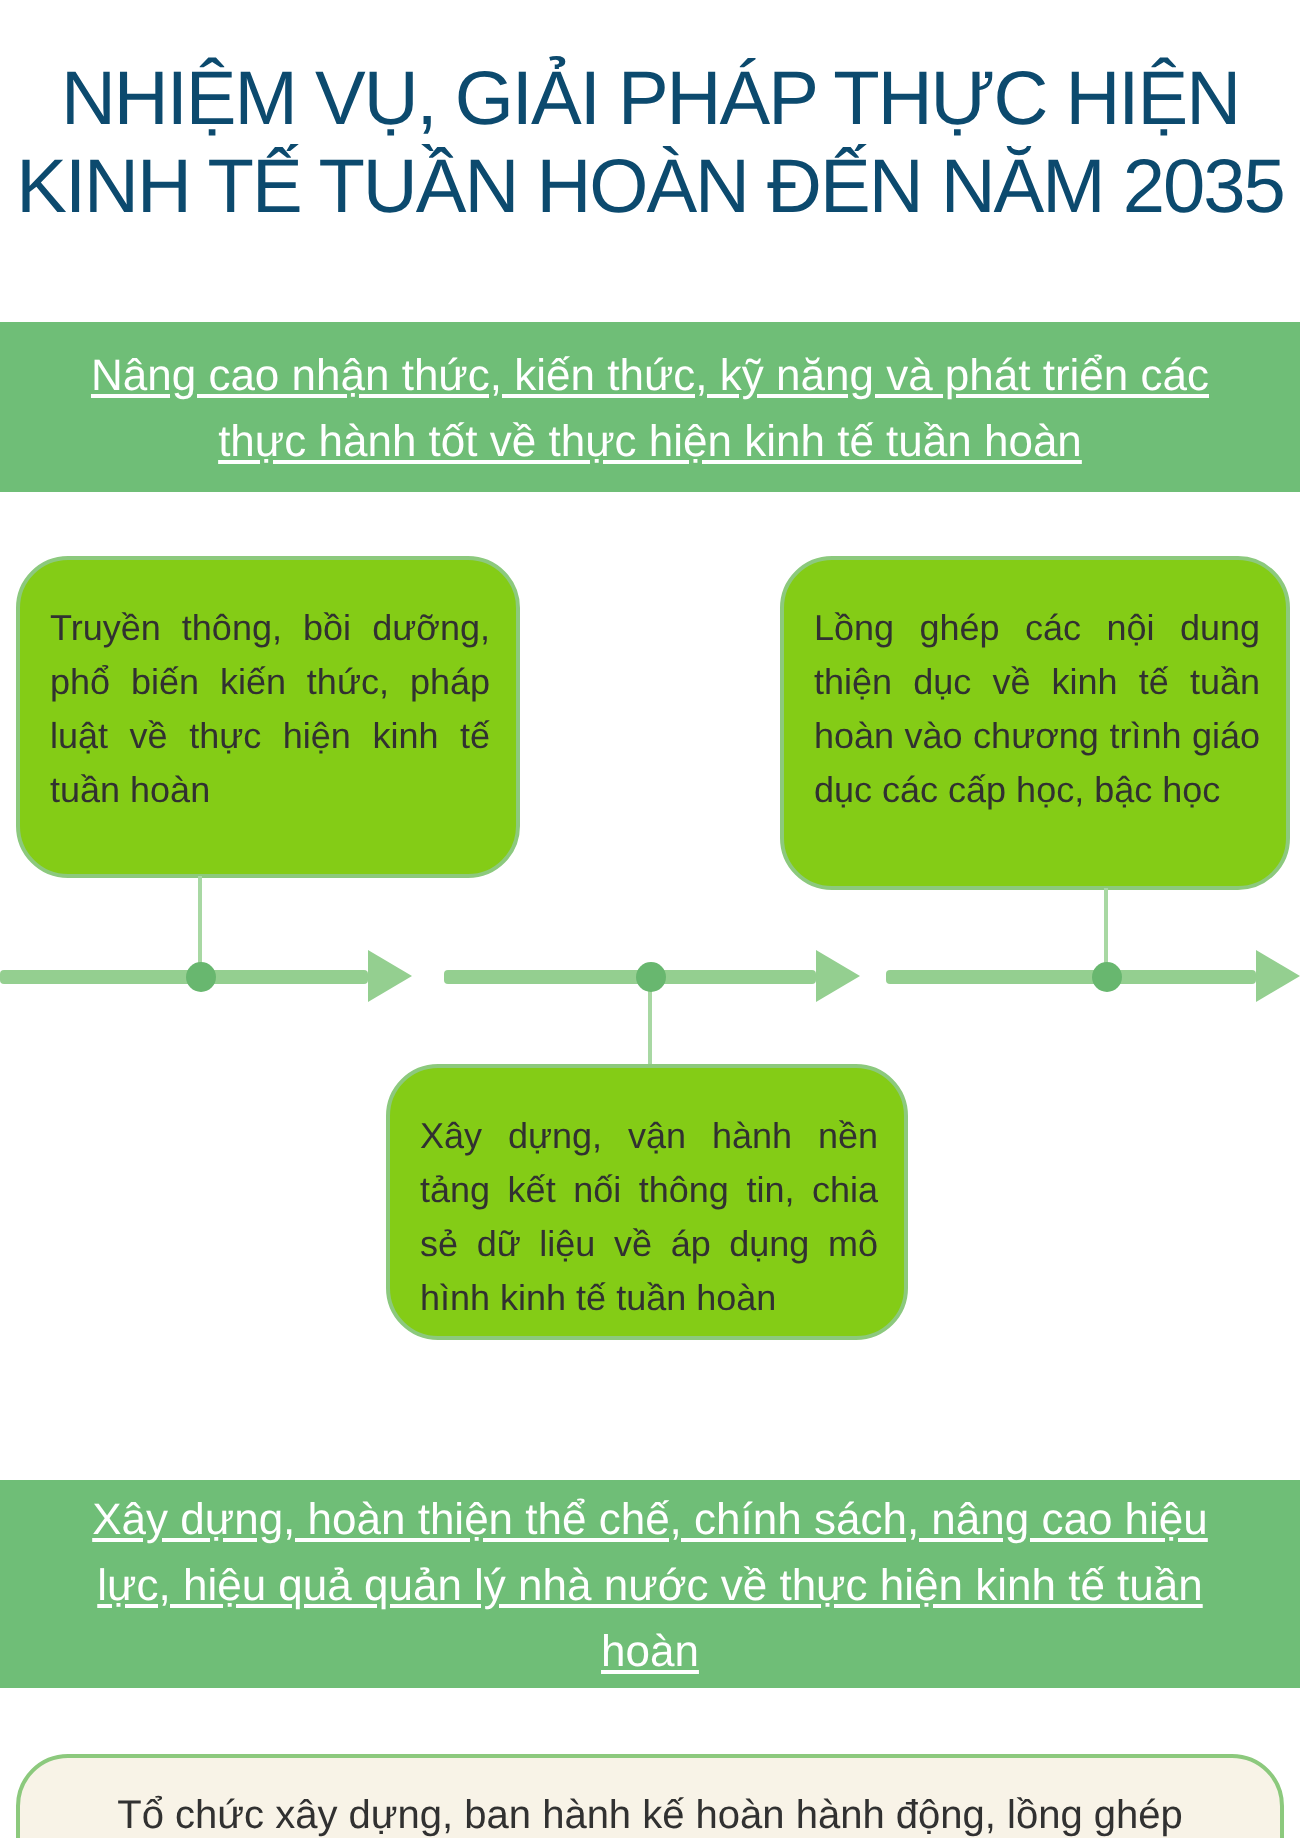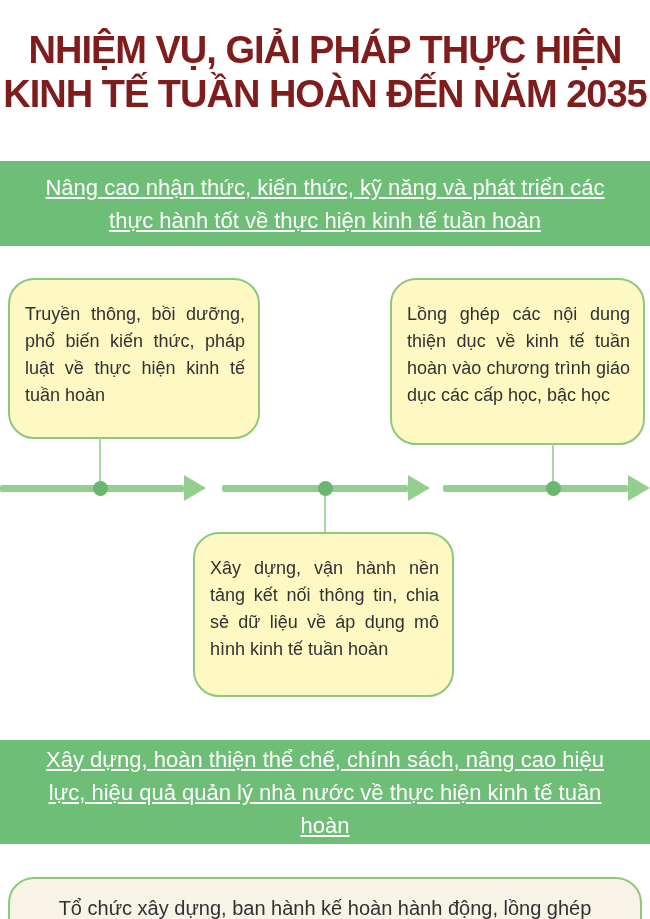--- a/index.html
+++ b/index.html
@@ -11,22 +11,22 @@
     background: #ffffff;
     overflow: hidden;
     font-family: "Liberation Sans", "DejaVu Sans", sans-serif;
   }
 
   
   .title {
     position: absolute;
     top: 28px; left: 0; width: 650px;
     text-align: center;
-    color: #7f1d1d;
-    font-weight: bold;
+    color: #0c4a6e;
+    font-weight: normal;
     font-size: 38px;
     line-height: 44px;
     letter-spacing: -1px;
   }
 
   
   .banner {
     position: absolute;
     left: 0; width: 650px;
     background: #6FBE77;
@@ -40,32 +40,32 @@
     text-decoration: underline;
   }
   .banner-1 { top: 161px; height: 85px; }
   .banner-2 { top: 740px; height: 104px; }
   .banner-1 .banner-text { max-width: 600px; }
   .banner-2 .banner-text { max-width: 580px; }
 
   
   .cbox {
     position: absolute;
-    background: #fef9c3;
+    background: #84cc16;
     border: 2px solid #8CC97D;
     border-radius: 26px;
     color: #313131;
     font-size: 18px;
     line-height: 27px;
     text-align: justify;
     padding: 21px 13px 10px 15px;
   }
   .box-left   { left: 8px;   top: 278px; width: 252px; height: 161px; }
   .box-right  { left: 390px; top: 278px; width: 255px; height: 167px; }
-  .box-middle { left: 193px; top: 532px; width: 261px; height: 165px; }
+  .box-middle { left: 193px; top: 532px; width: 261px; height: 138px; }
 
   .box-bottom {
     position: absolute;
     left: 8px; top: 877px; width: 634px; height: 80px;
     background: #F8F3E7;
     border: 2px solid #8CC97D;
     border-radius: 26px;
     color: #313131;
     font-size: 20px;
     line-height: 28px;

